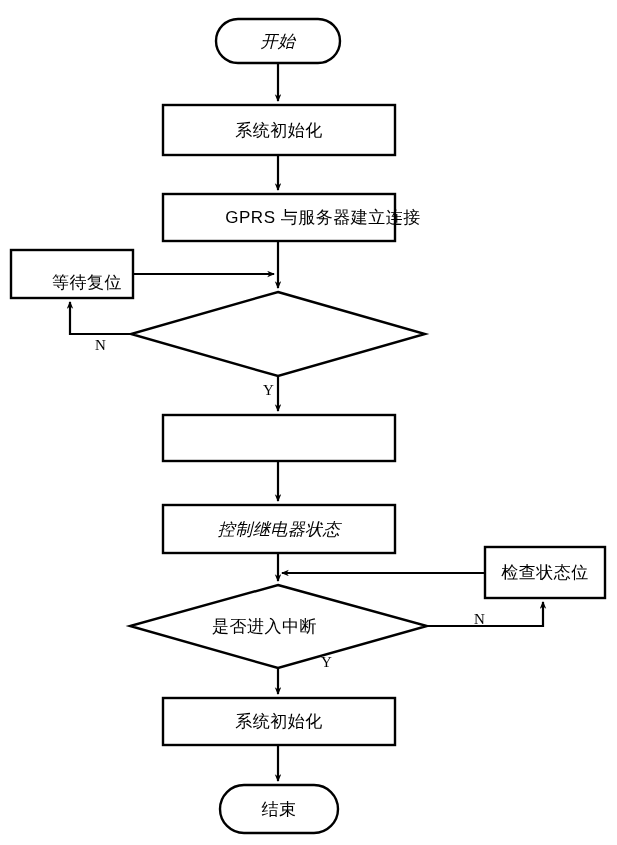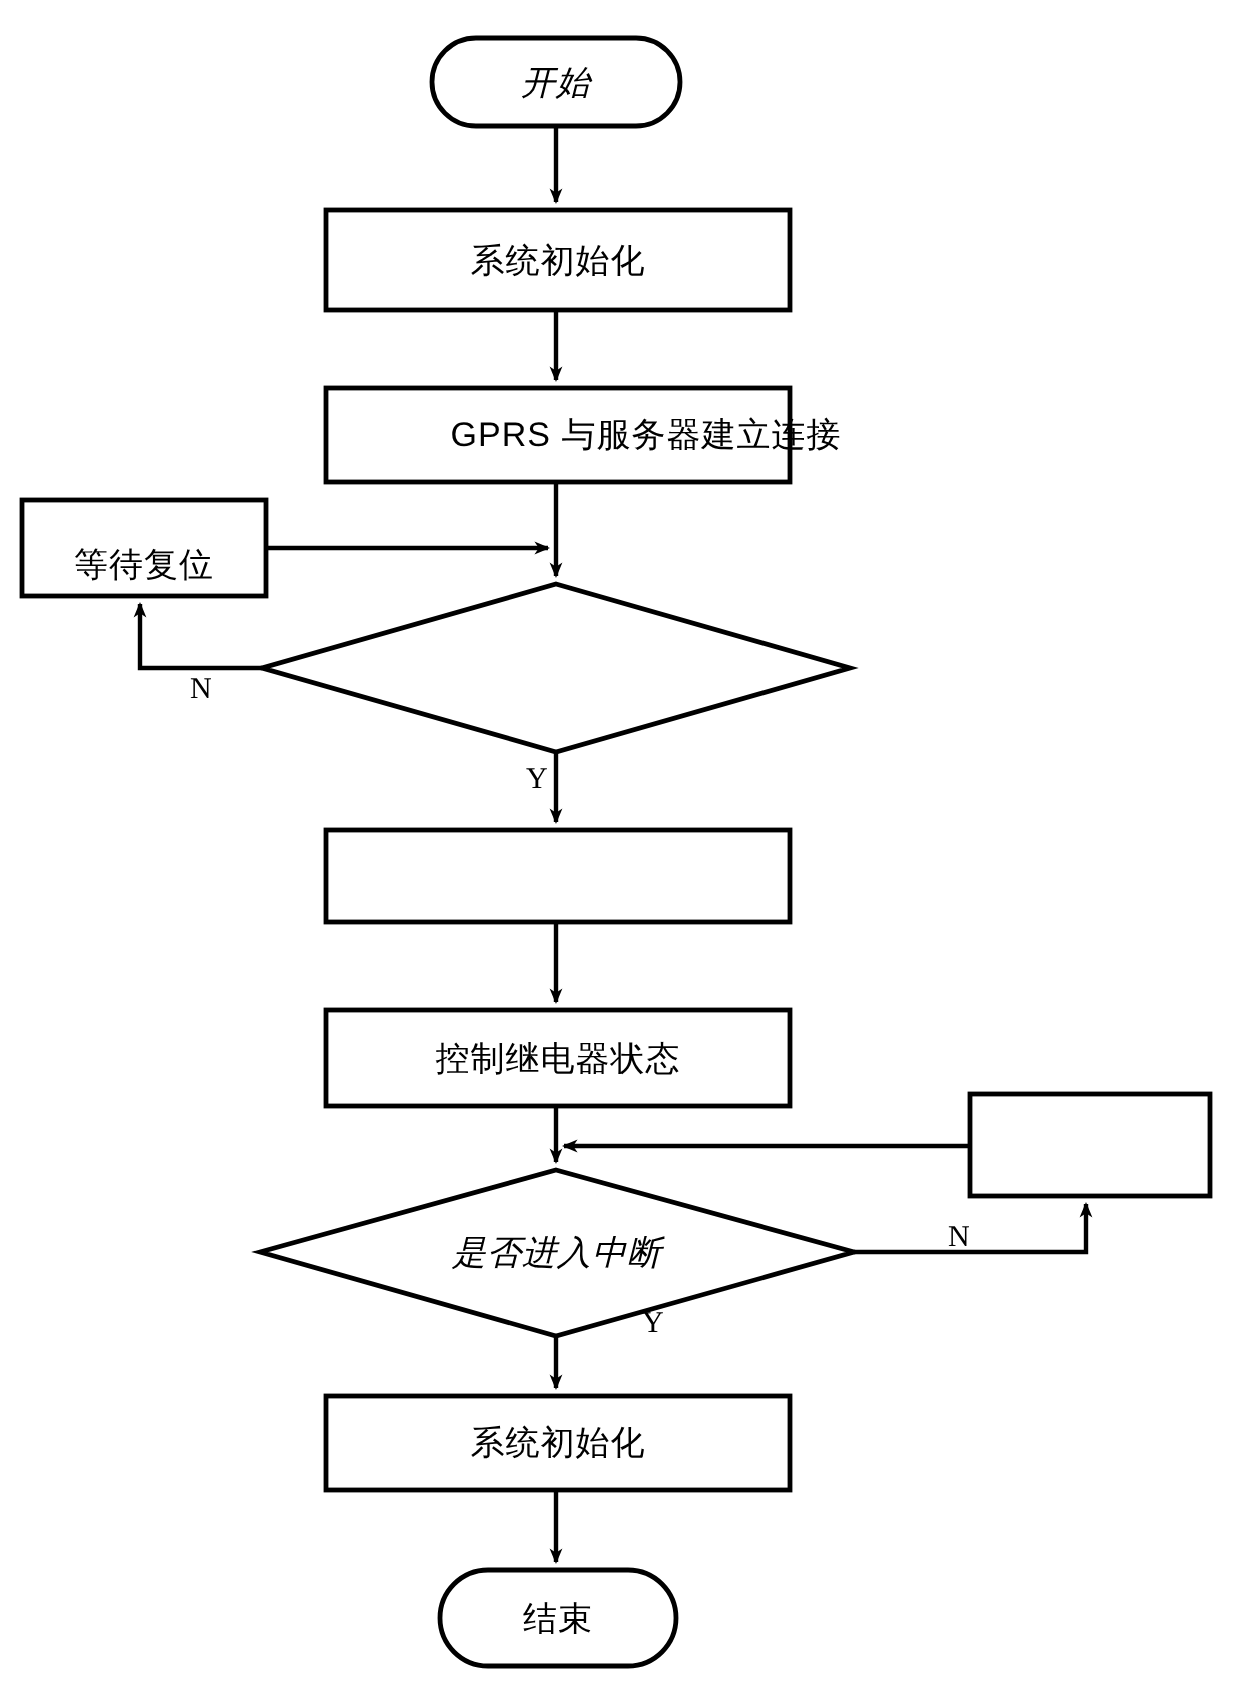--- a/index.html
+++ b/index.html
@@ -113,28 +113,29 @@
       <line x1="278" y1="745" x2="278" y2="781" marker-end="url(#arrow)"></line>
     </g>
   </svg>
 
   <div class="node-label" style="left:216px; top:19px; width:124px; height:44px;font-style:italic;">开始</div>
 
   <div class="node-label" style="left:163px; top:105px; width:232px; height:50px;">系统初始化</div>
 
   <div class="node-label" style="left:163px; top:194px; width:232px; height:47px;padding-left:44px;">GPRS 与服务器建立连接</div>
 
-  <div class="node-label" style="left:11px; top:250px; width:122px; height:65px;">等待复位</div>
+  <div class="node-label" style="left:26px; top:250px; width:122px; height:65px;">等待复位</div>
 
 
 
-  <div class="node-label" style="left:163px; top:505px; width:232px; height:48px;">控制继电器状态</div>
+  <div class="node-label" style="left:163px; top:505px; width:232px; height:48px;font-style:italic;">控制继电器状态</div>
 
+  <div class="node-label" style="left:485px; top:547px; width:120px; height:51px;">检查状态位</div>
 
-  <div class="node-label" style="left:130px; top:604px; width:297px; height:44px;font-style:italic;">是否进入中断</div>
+  <div class="node-label" style="left:116px; top:604px; width:297px; height:44px;">是否进入中断</div>
 
   <div class="node-label" style="left:163px; top:698px; width:232px; height:47px;">系统初始化</div>
 
   <div class="node-label" style="left:220px; top:785px; width:118px; height:48px;">结束</div>
 
   <div class="edge-label" style="left:95px; top:338px;">N</div>
 
   <div class="edge-label" style="left:263px; top:383px;">Y</div>
 
   <div class="edge-label" style="left:474px; top:612px;">N</div>

